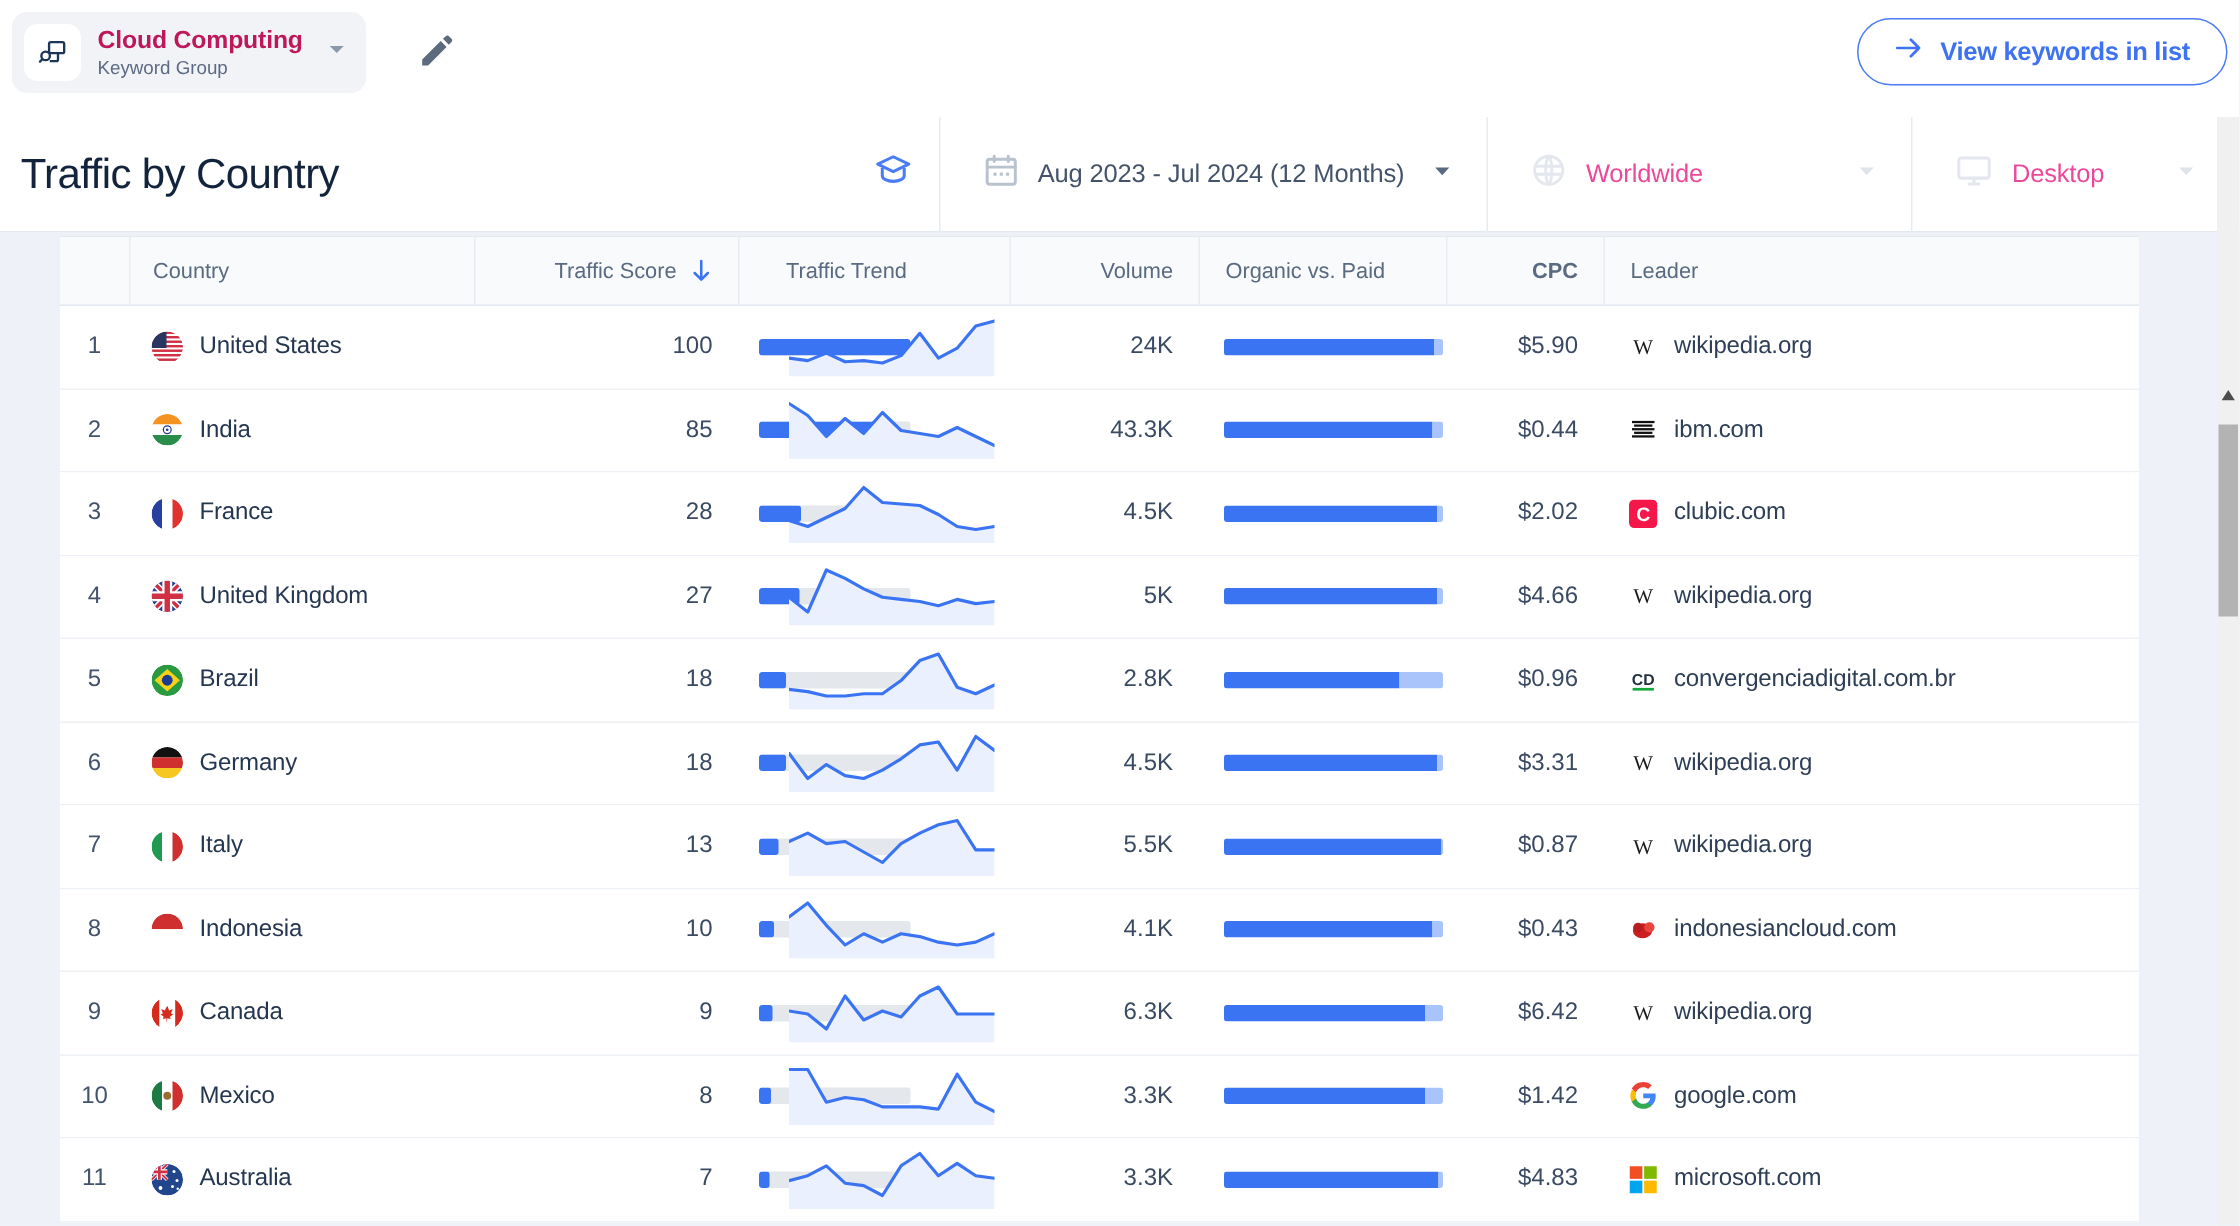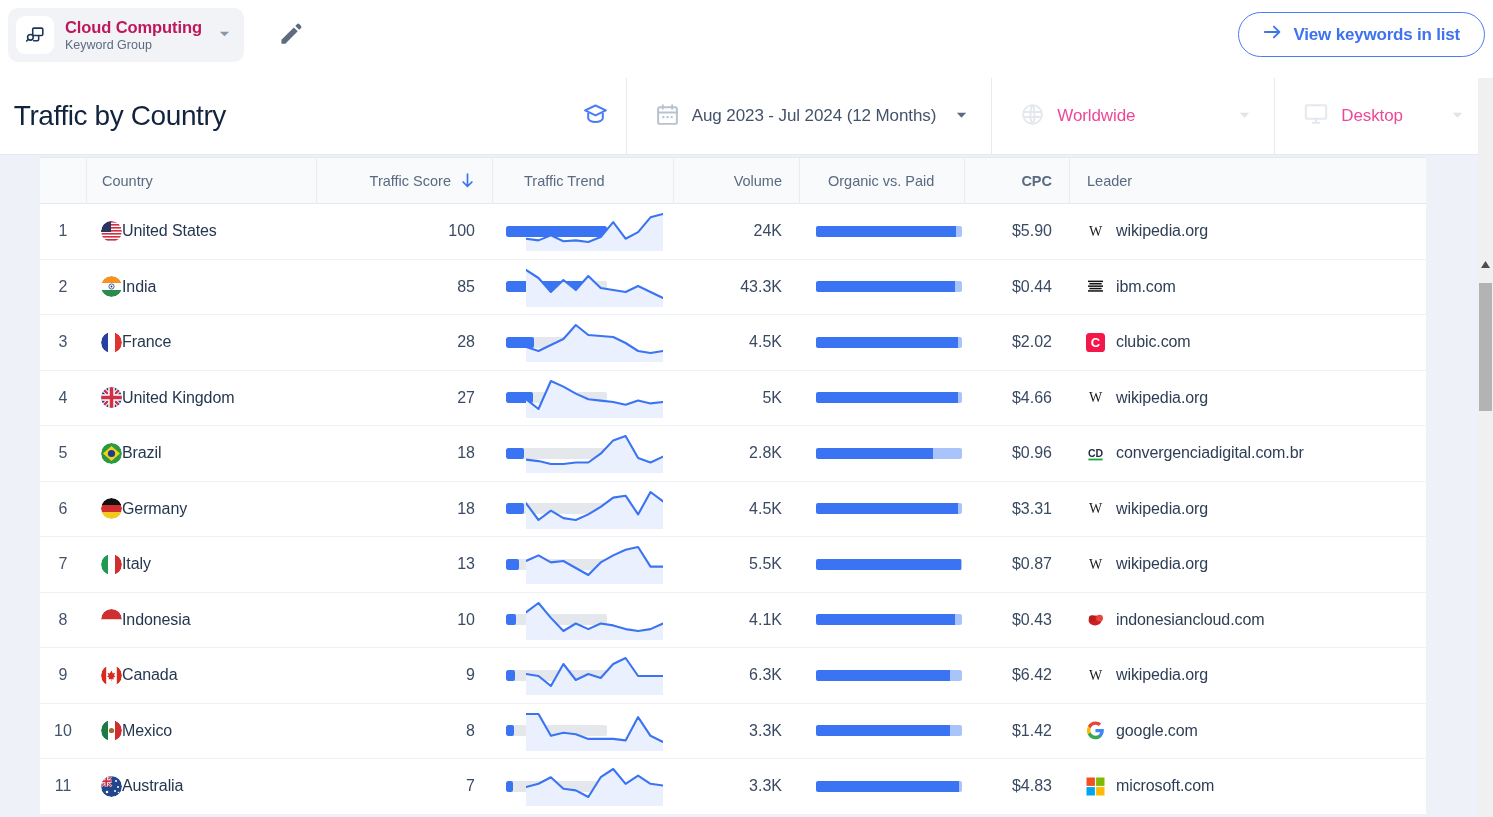--- a/index.html
+++ b/index.html
@@ -75,32 +75,32 @@
     display: flex; height: 47px; align-items: center;
     background: #f8fafc; border-bottom: 1px solid #e4e9f0; border-top: 1px solid #e4e9f0;
   }
   .th { font-size: 14.5px; color: #5a6a80; display: flex; align-items: center; height: 47px; }
   .th.bl { border-left: 1px solid #e8edf3; }
   .c-rank   { width: 46px; }
   .c-country{ width: 230px; padding-left: 15px; }
   .c-score  { width: 176px; padding-right: 17px; justify-content: flex-end; }
   .c-trend  { width: 181px; padding-left: 31px; }
   .c-vol    { width: 126px; padding-right: 17px; justify-content: flex-end; }
-  .c-op     { width: 165px; padding-left: 28px; }
+  .c-op     { width: 165px; padding-left: 17px; }
   .c-cpc    { width: 105px; padding-right: 17px; justify-content: flex-end; font-weight: bold; }
   .c-leader { width: 357px; padding-left: 17px; }
   .sort-arrow { margin-left: 9px; display: flex; align-items: center; }
 
   .trow {
     display: flex; height: 55.5px; align-items: center;
     border-bottom: 1px solid #eef1f5; background: #fff;
   }
   .td { display: flex; align-items: center; height: 55.5px; font-size: 16px; color: #2d3e55; }
   .rank-num { width: 46px; justify-content: center; color: #43536c; font-size: 16px; }
-  .country-cell { width: 230px; padding-left: 15px; }
+  .country-cell { width: 230px; padding-left: 15px; gap: 11px; }
   .flag { width: 21px; height: 21px; border-radius: 50%; overflow: hidden; flex: 0 0 auto; display:block; }
   .country-name { color: #253750; letter-spacing: -0.1px; }
   .score-cell { width: 176px; padding-right: 17px; justify-content: flex-end; color: #3a4a62; }
   .score-bar-cell { }
   .bar-track {
     width: 101px; height: 11px; background: #e4e7eb; border-radius: 2px;
     margin-left: 14px; overflow: hidden; flex: 0 0 auto;
   }
   .bar-fill { height: 11px; background: #3b74f2; border-radius: 2px; }
   .trend-cell { width: 181px; padding-left: 17px; }

